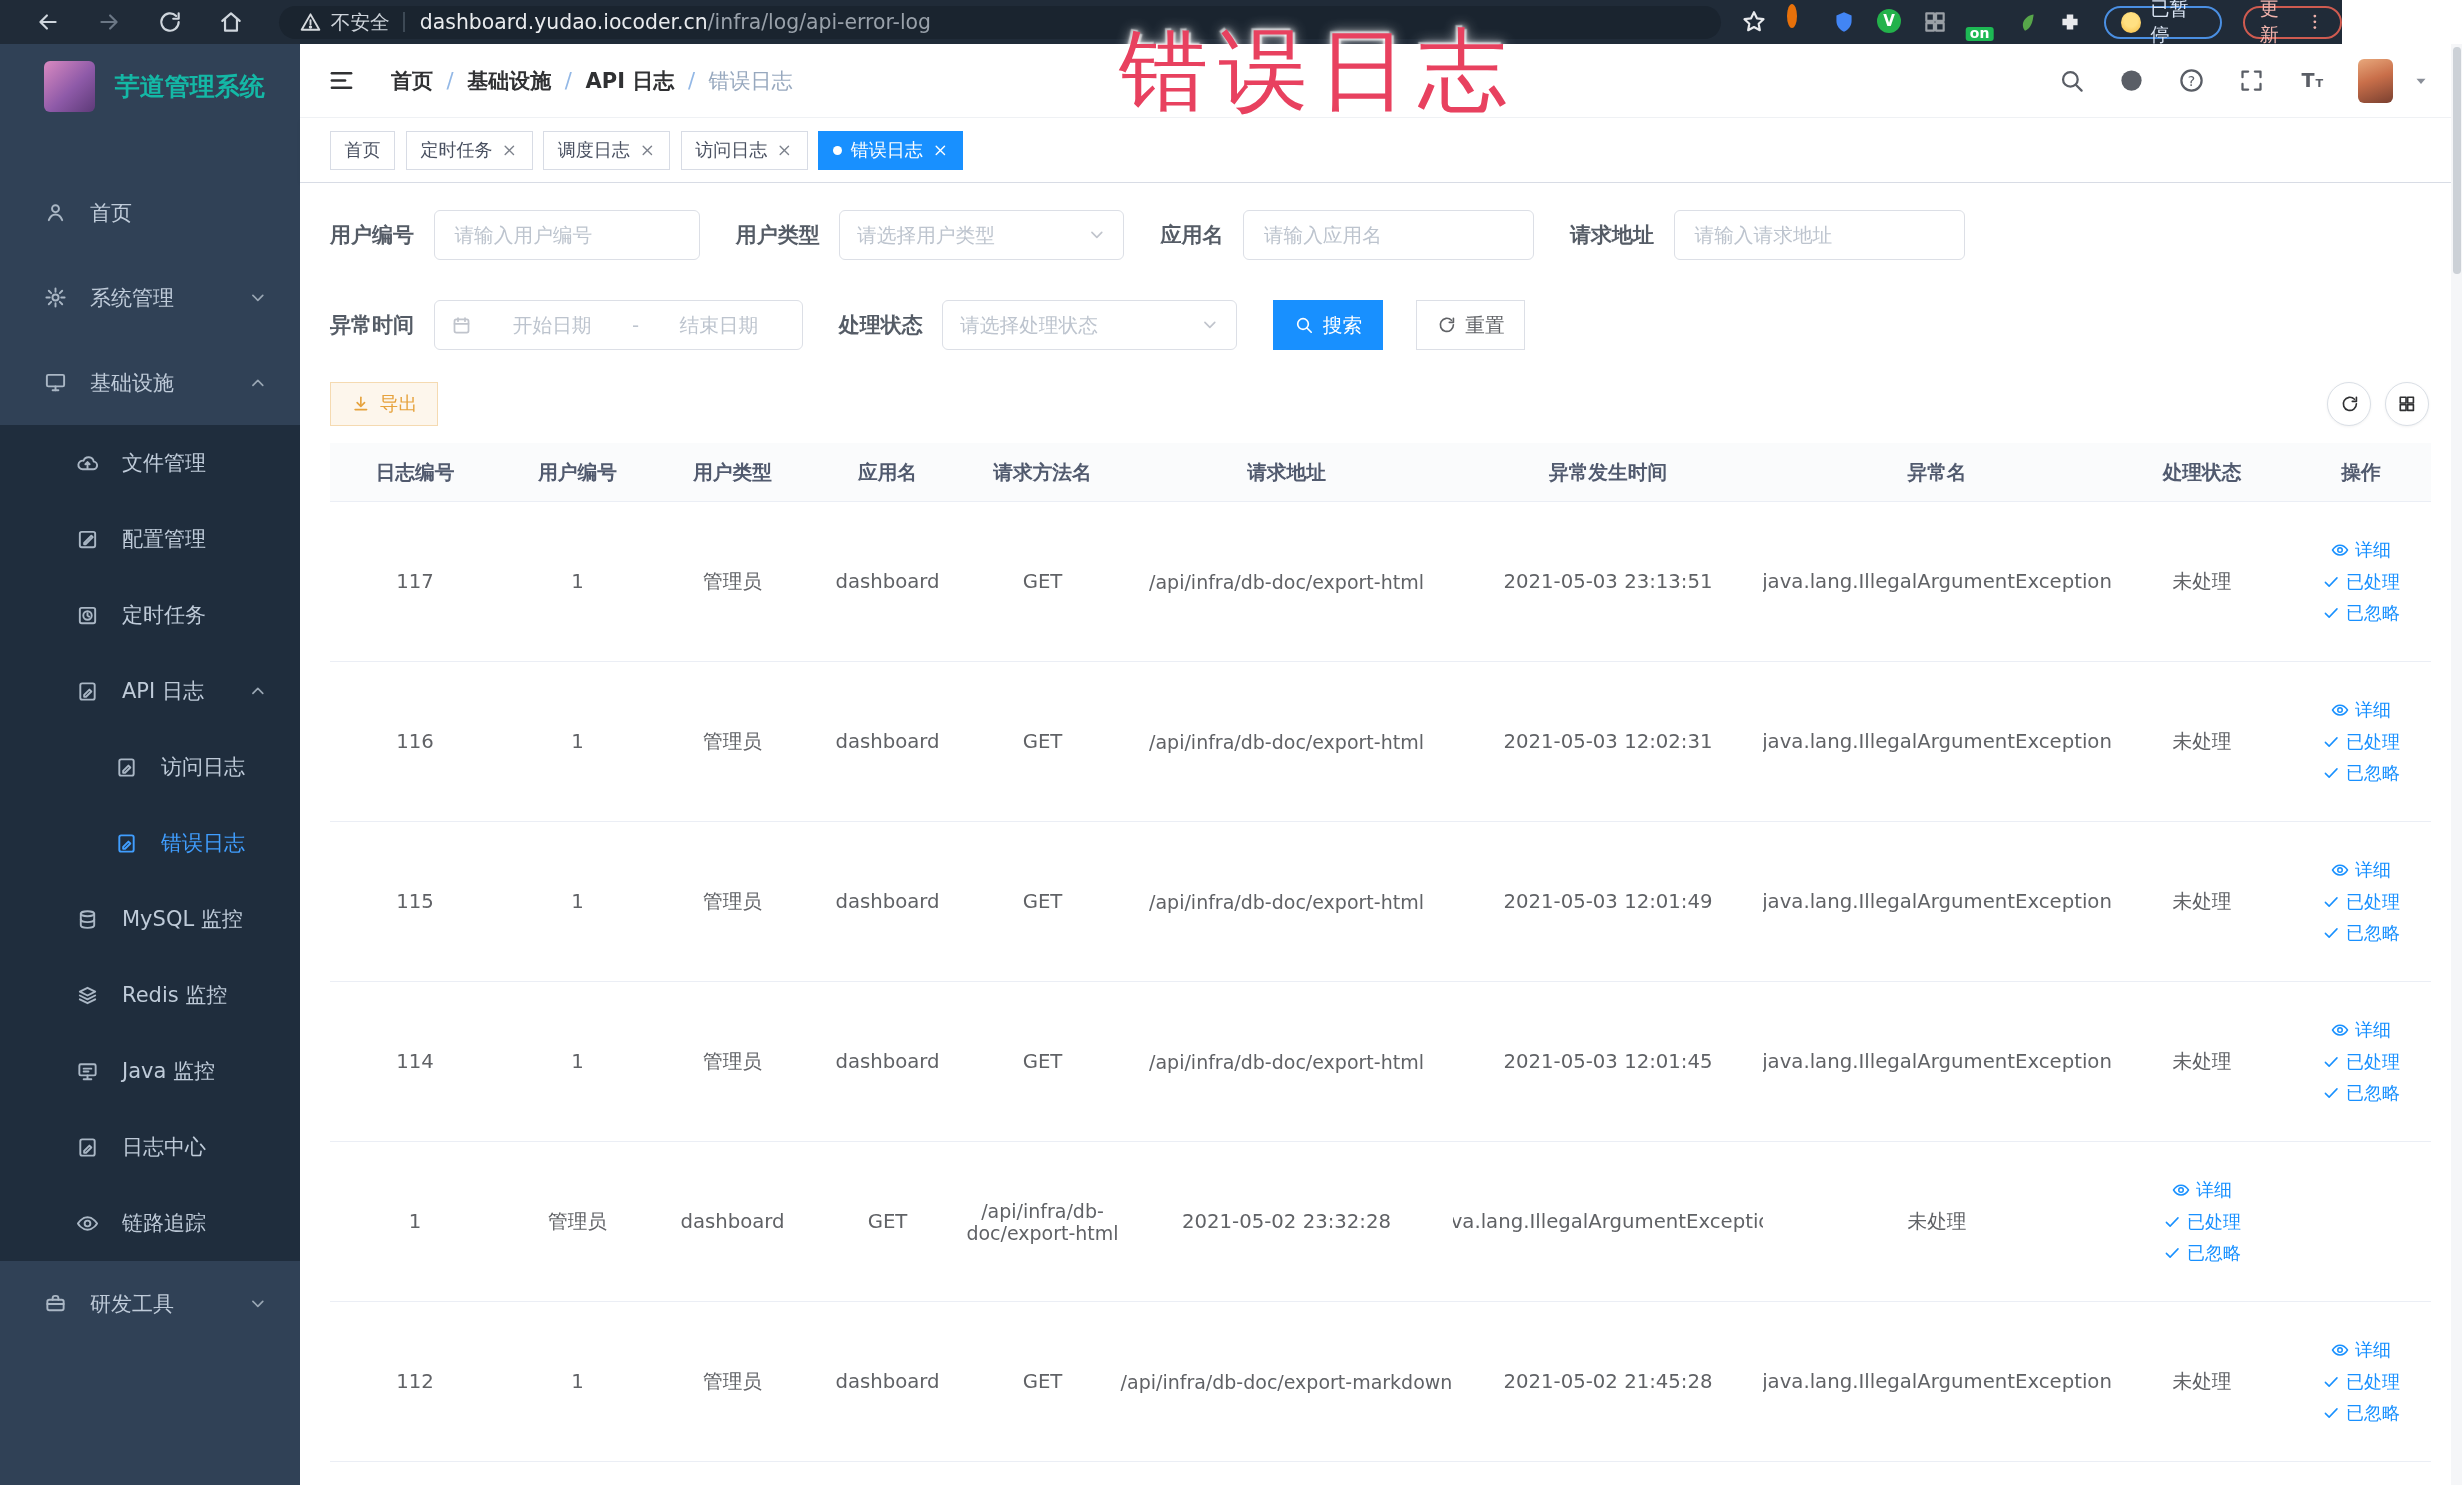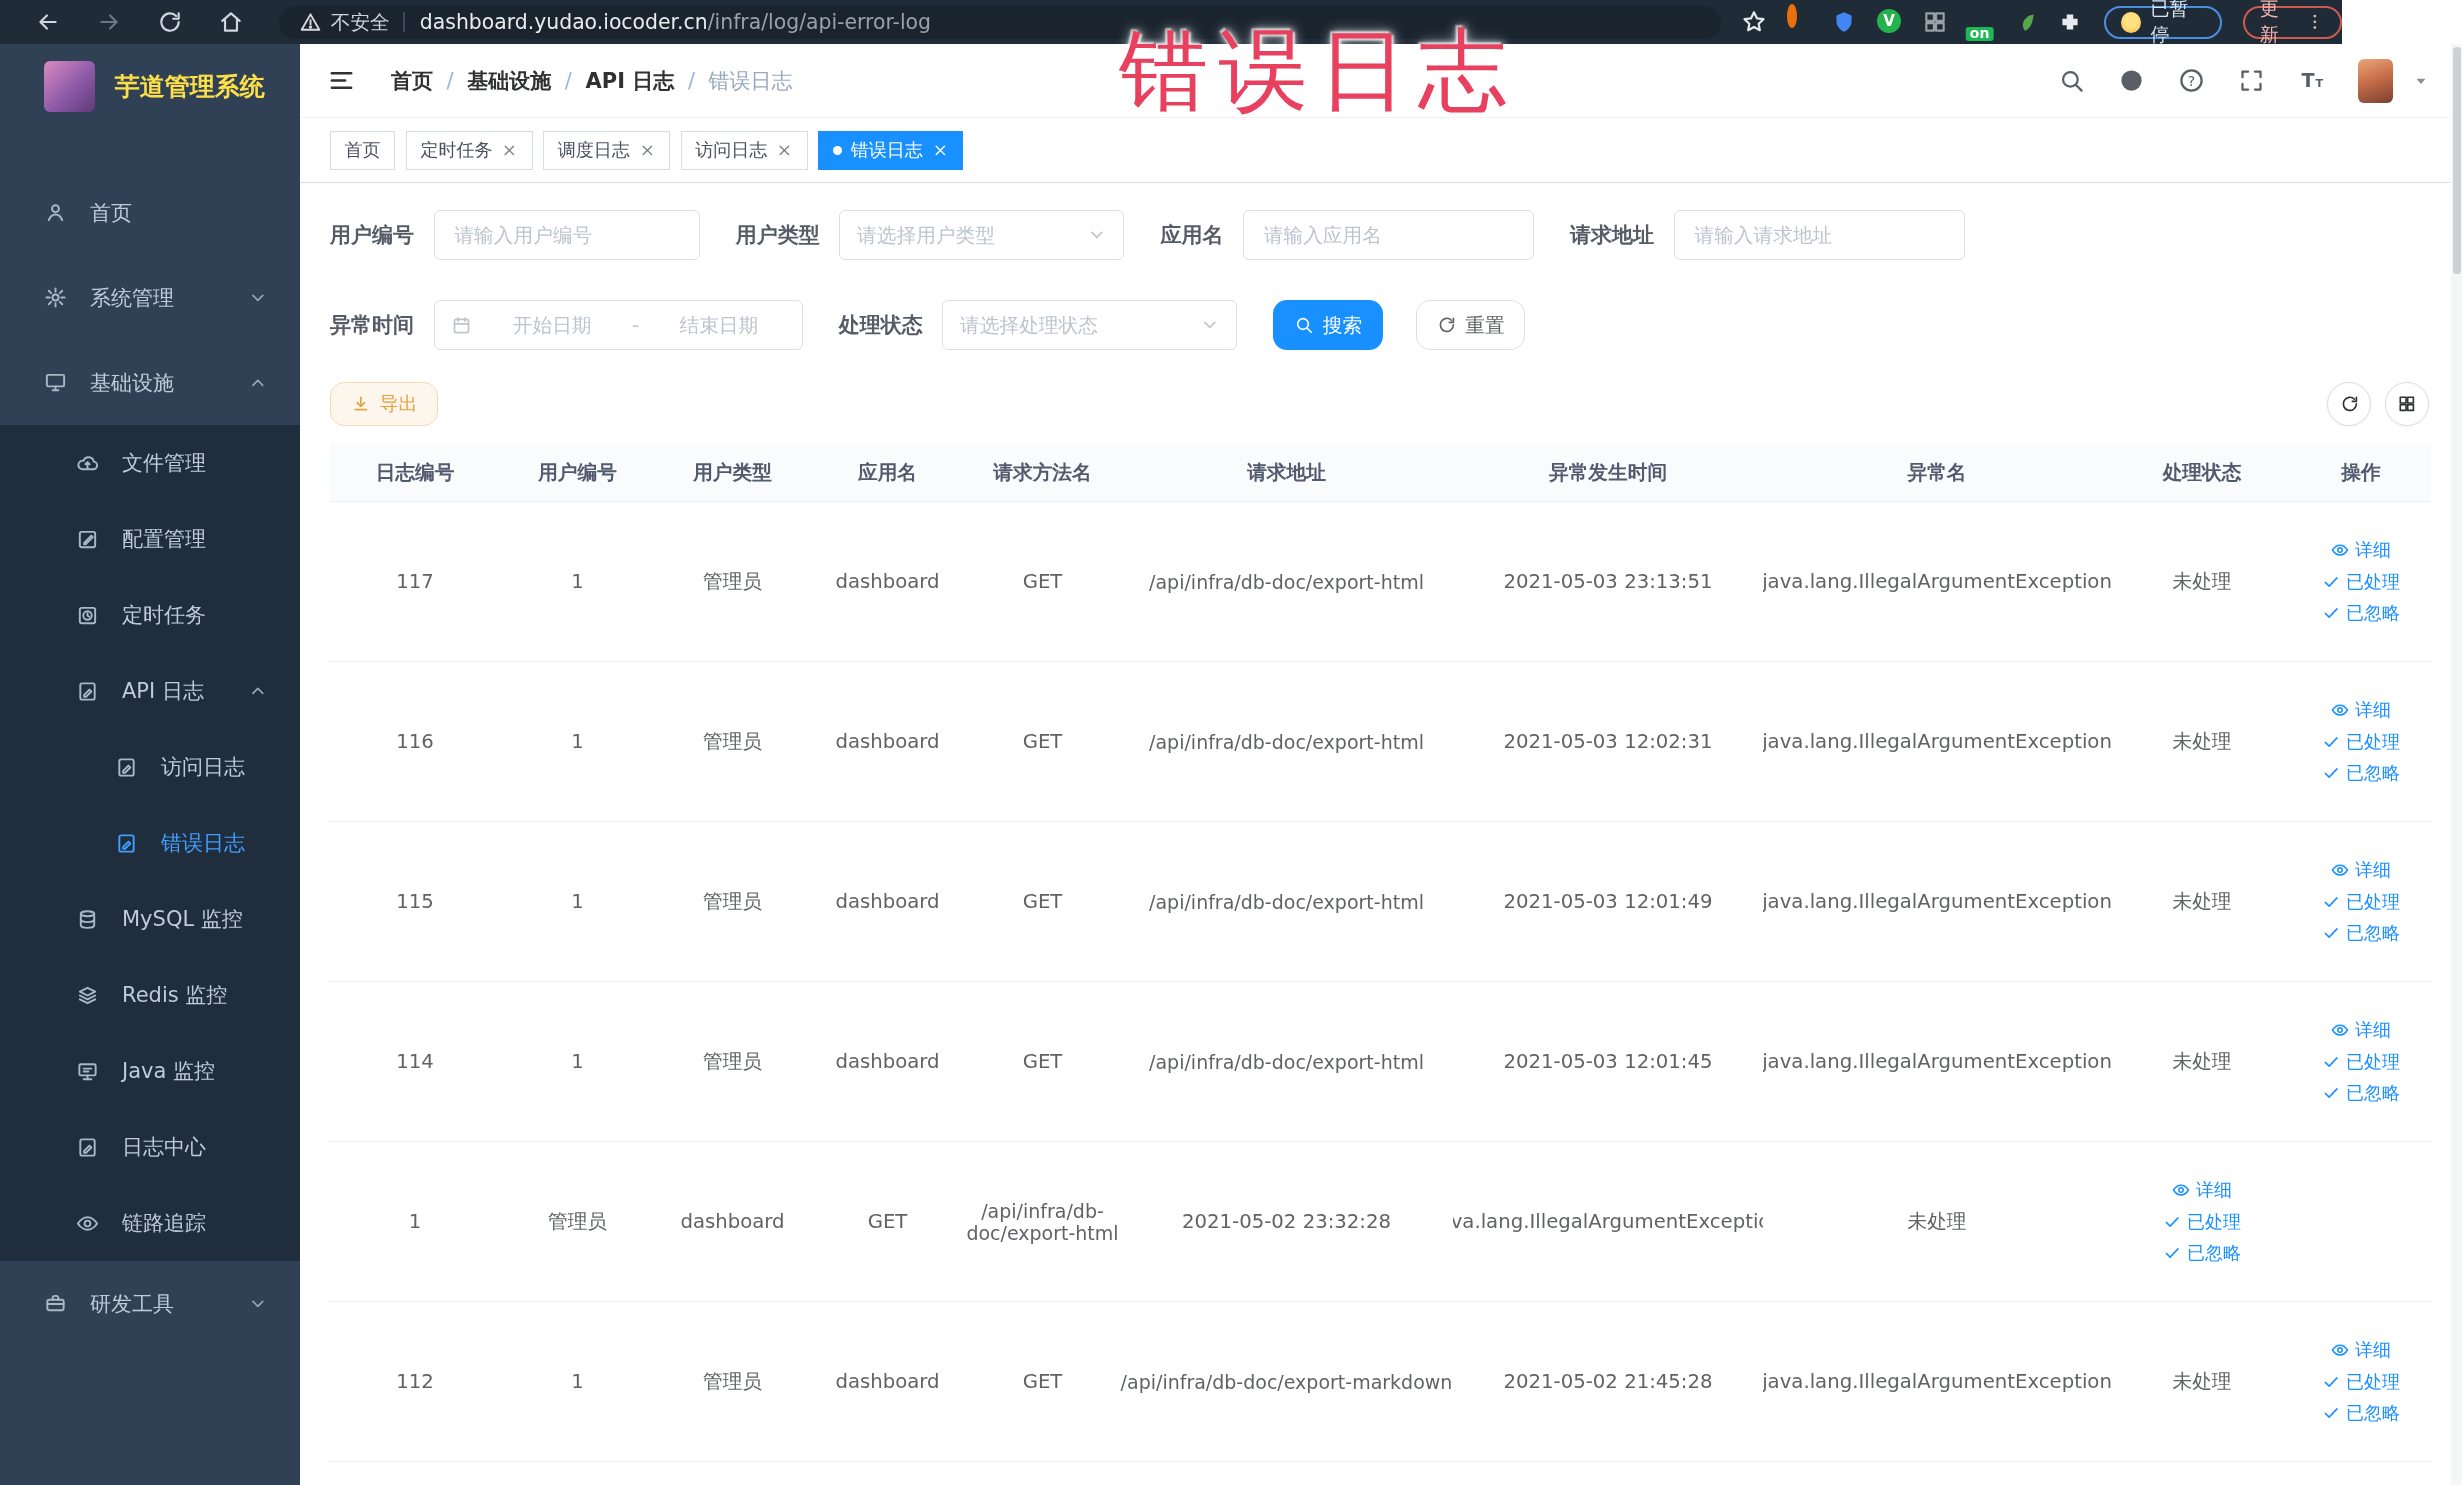--- a/index.html
+++ b/index.html
@@ -43,21 +43,21 @@
     text-shadow:0 0 6px rgba(255,255,255,.95), 0 0 13.6px rgba(255,255,255,.85),
       2.3px 2.3px 1.5px rgba(255,255,255,.6), -2.3px -2.3px 1.5px rgba(255,255,255,.6);
     pointer-events:none; white-space:nowrap; }
 
   
   .sidebar { position:absolute; left:0; top:44px; width:300px; bottom:0;
     background:#304156; overflow:hidden; }
   .logo-row { height:85px; display:flex; align-items:center; padding-left:44px; gap:19.7px; }
   .logo-img { width:51px; height:51px; border-radius:6px;
     background:linear-gradient(135deg,#d98ac1 0%,#8e5aa8 55%,#5d3a78 100%); }
-  .logo-title { color:#fde047; font-size:25px; font-weight:bold; }
+  .logo-title { color:#14b8a6; font-size:25px; font-weight:bold; }
   .menu { position:absolute; left:0; right:0; top:126px; bottom:0; }
   .menu-item { display:flex; align-items:center; color:#bfcbd9; font-size:21px;
     cursor:pointer; position:relative; }
   .menu-item .mi-icon { width:23px; height:23px; margin-right:23px; color:#aab7c5; }
   .menu-item.l1 { height:85px; padding-left:44px; background:#304156; }
   .menu-item.l2 { height:76px; padding-left:76px; background:#1f2d3d; }
   .menu-item.l3 { height:76px; padding-left:115px; background:#1f2d3d; }
   .menu-item.active, .menu-item.active .mi-icon { color:#409eff; }
   .mi-chevron { position:absolute; right:32px; width:19.7px; height:19.7px; color:#9aa7b4; }
 
@@ -101,21 +101,21 @@
   .f-input input { border:none; outline:none; width:100%; height:100%; padding:0 19.7px;
     font-size:19.7px; color:#be185d; border-radius:6px; font-family:inherit; background:transparent; }
   .f-input input::placeholder { color:#bdc4ce; }
   .f-select { padding:0 16.7px; justify-content:space-between; cursor:pointer; }
   .f-select .ph { color:#bdc4ce; }
   .f-select .chev { width:19.7px; height:19.7px; color:#c0c4cc; }
   .f-range { padding:0 16.7px; gap:13.6px; }
   .f-range .cal { width:21px; height:21px; color:#c0c4cc; }
   .f-range .ph { color:#bdc4ce; flex:1; text-align:center; }
   .f-range .rsep { color:#bdc4ce; }
-  .btn { height:50px; border-radius:14px; display:flex; align-items:center; gap:9px;
+  .btn { height:50px; border-radius:0; display:flex; align-items:center; gap:9px;
     padding:0 19.7px; font-size:19.7px; cursor:pointer; border:1.5px solid transparent; }
   .btn .bic { width:19.7px; height:19.7px; }
   .btn.primary { background:#1890ff; color:#fff; }
   .btn.plain { background:#fff; border-color:#dcdfe6; color:#606266; }
   .btn.warning { background:#fdf6ec; border-color:#f5dab1; color:#e6a23c; height:44px;
     font-size:19px; }
 
   .toolbar-right { position:absolute; top:199px; display:flex; gap:13.6px; right:33px; }
   .circle-btn { width:44px; height:44px; border-radius:50%; border:1.5px solid #dadfe6;
     background:#fff; display:flex; align-items:center; justify-content:center;

